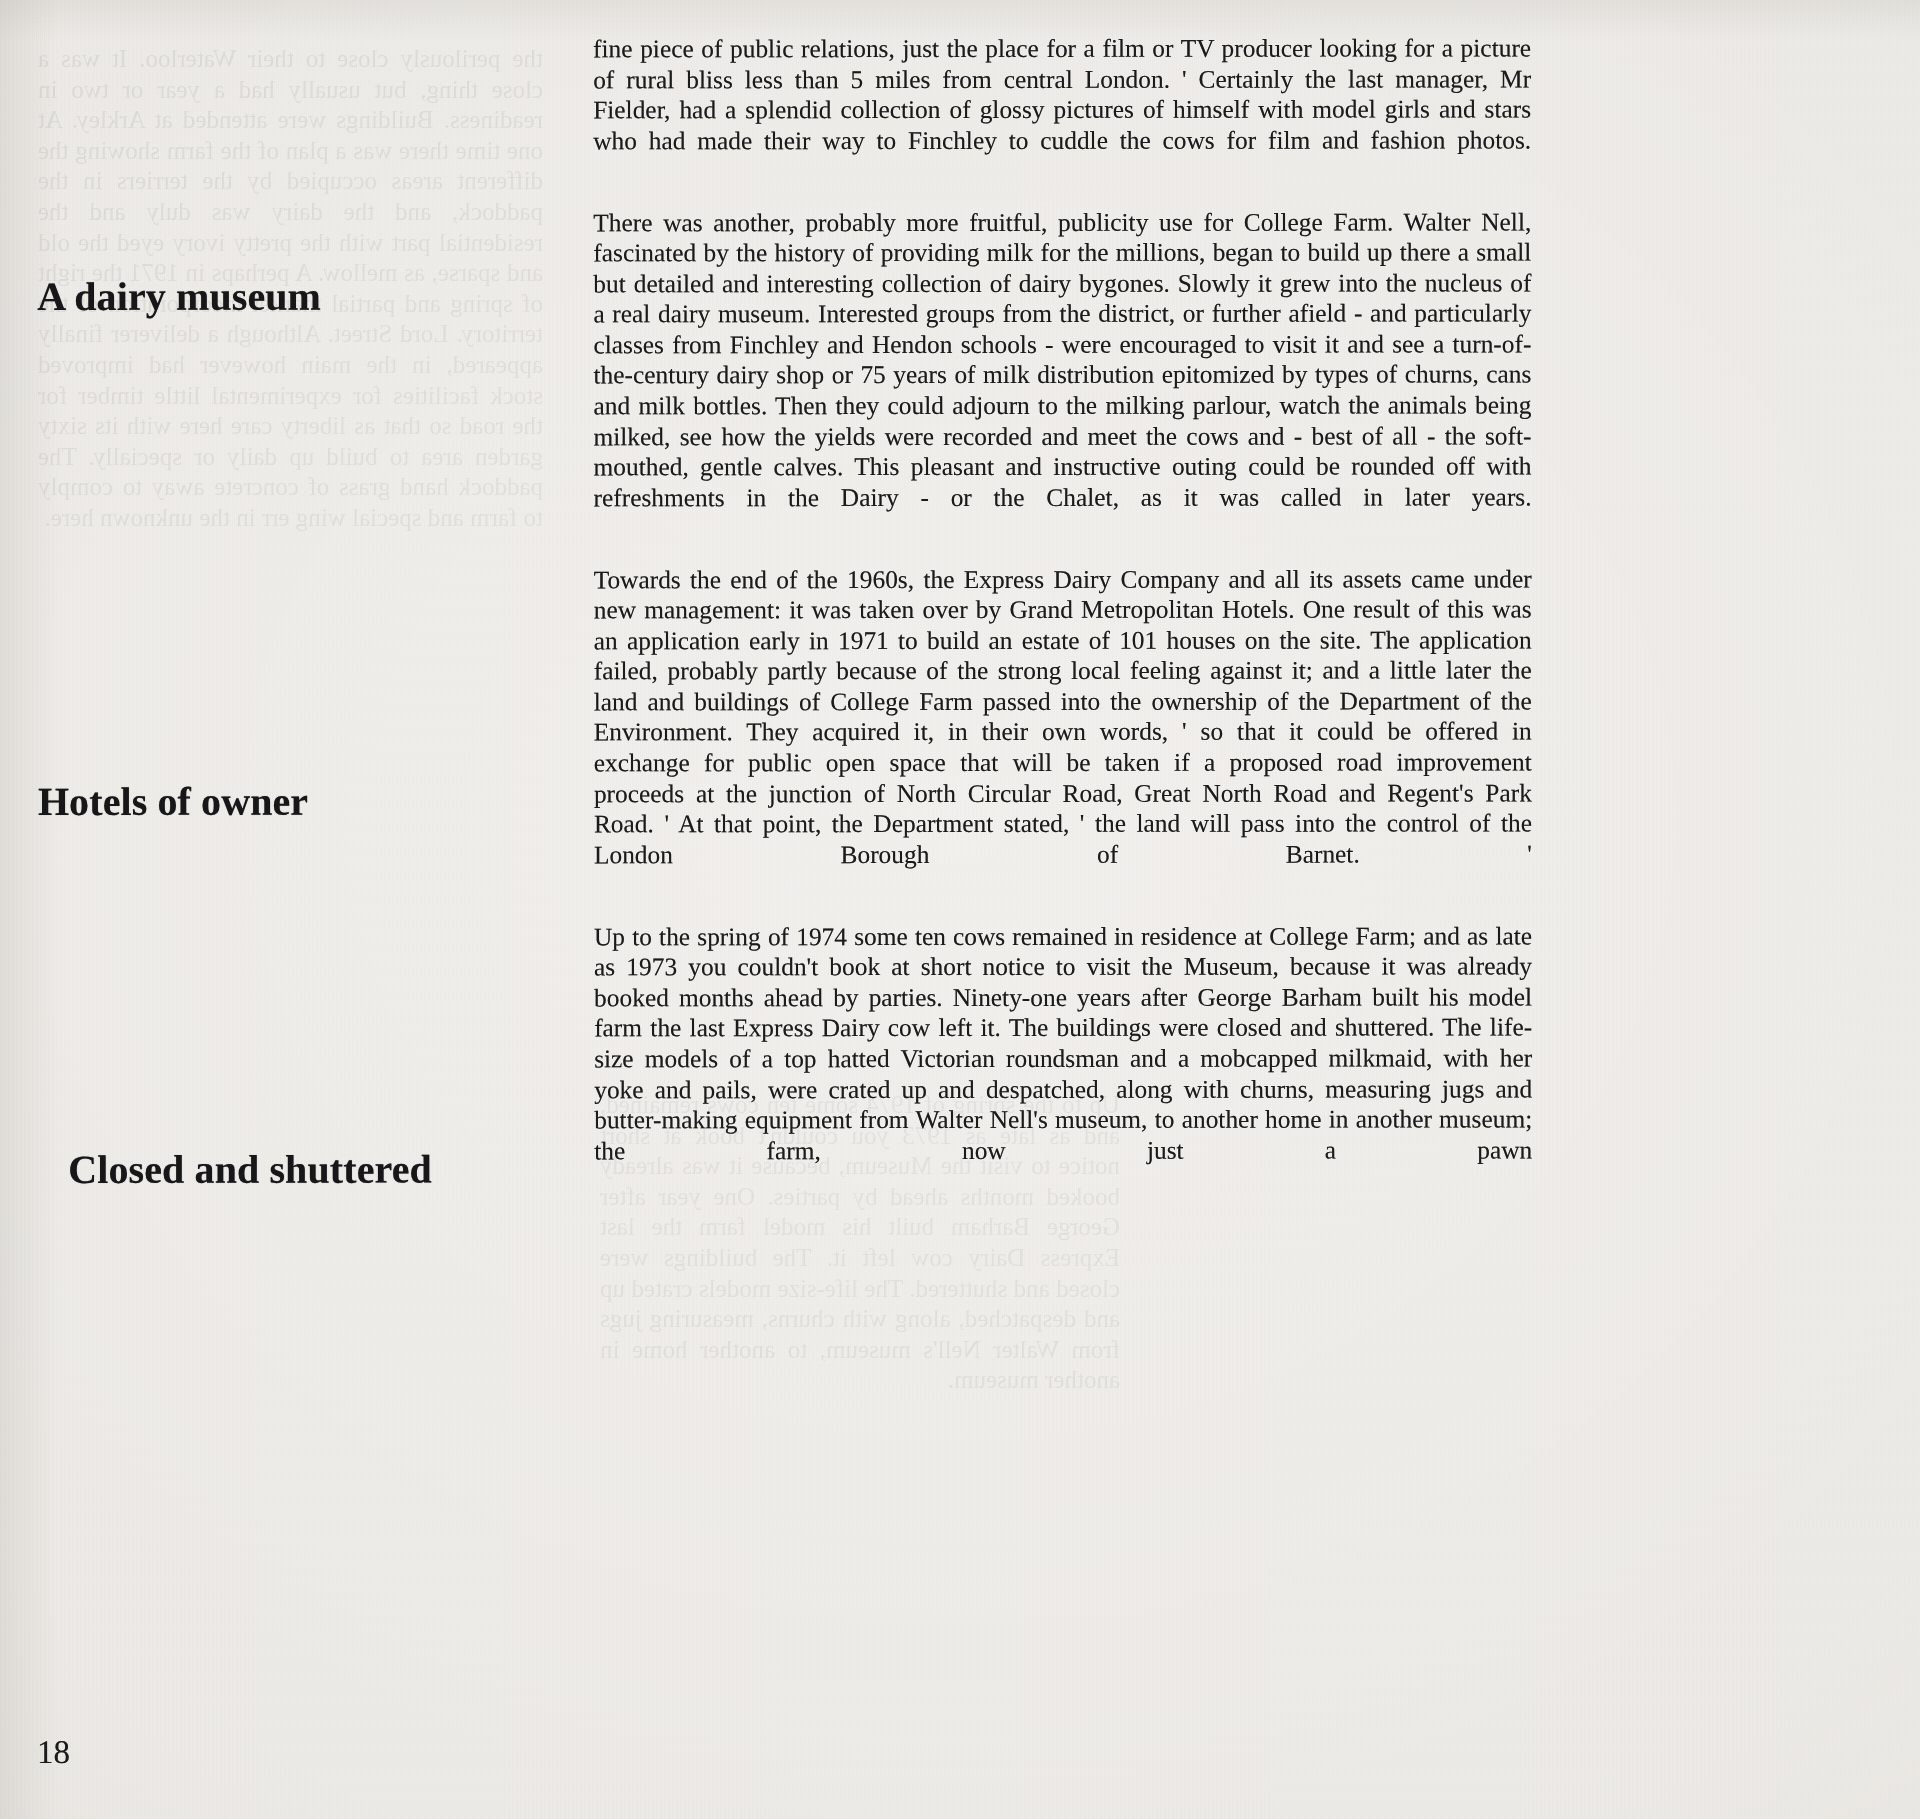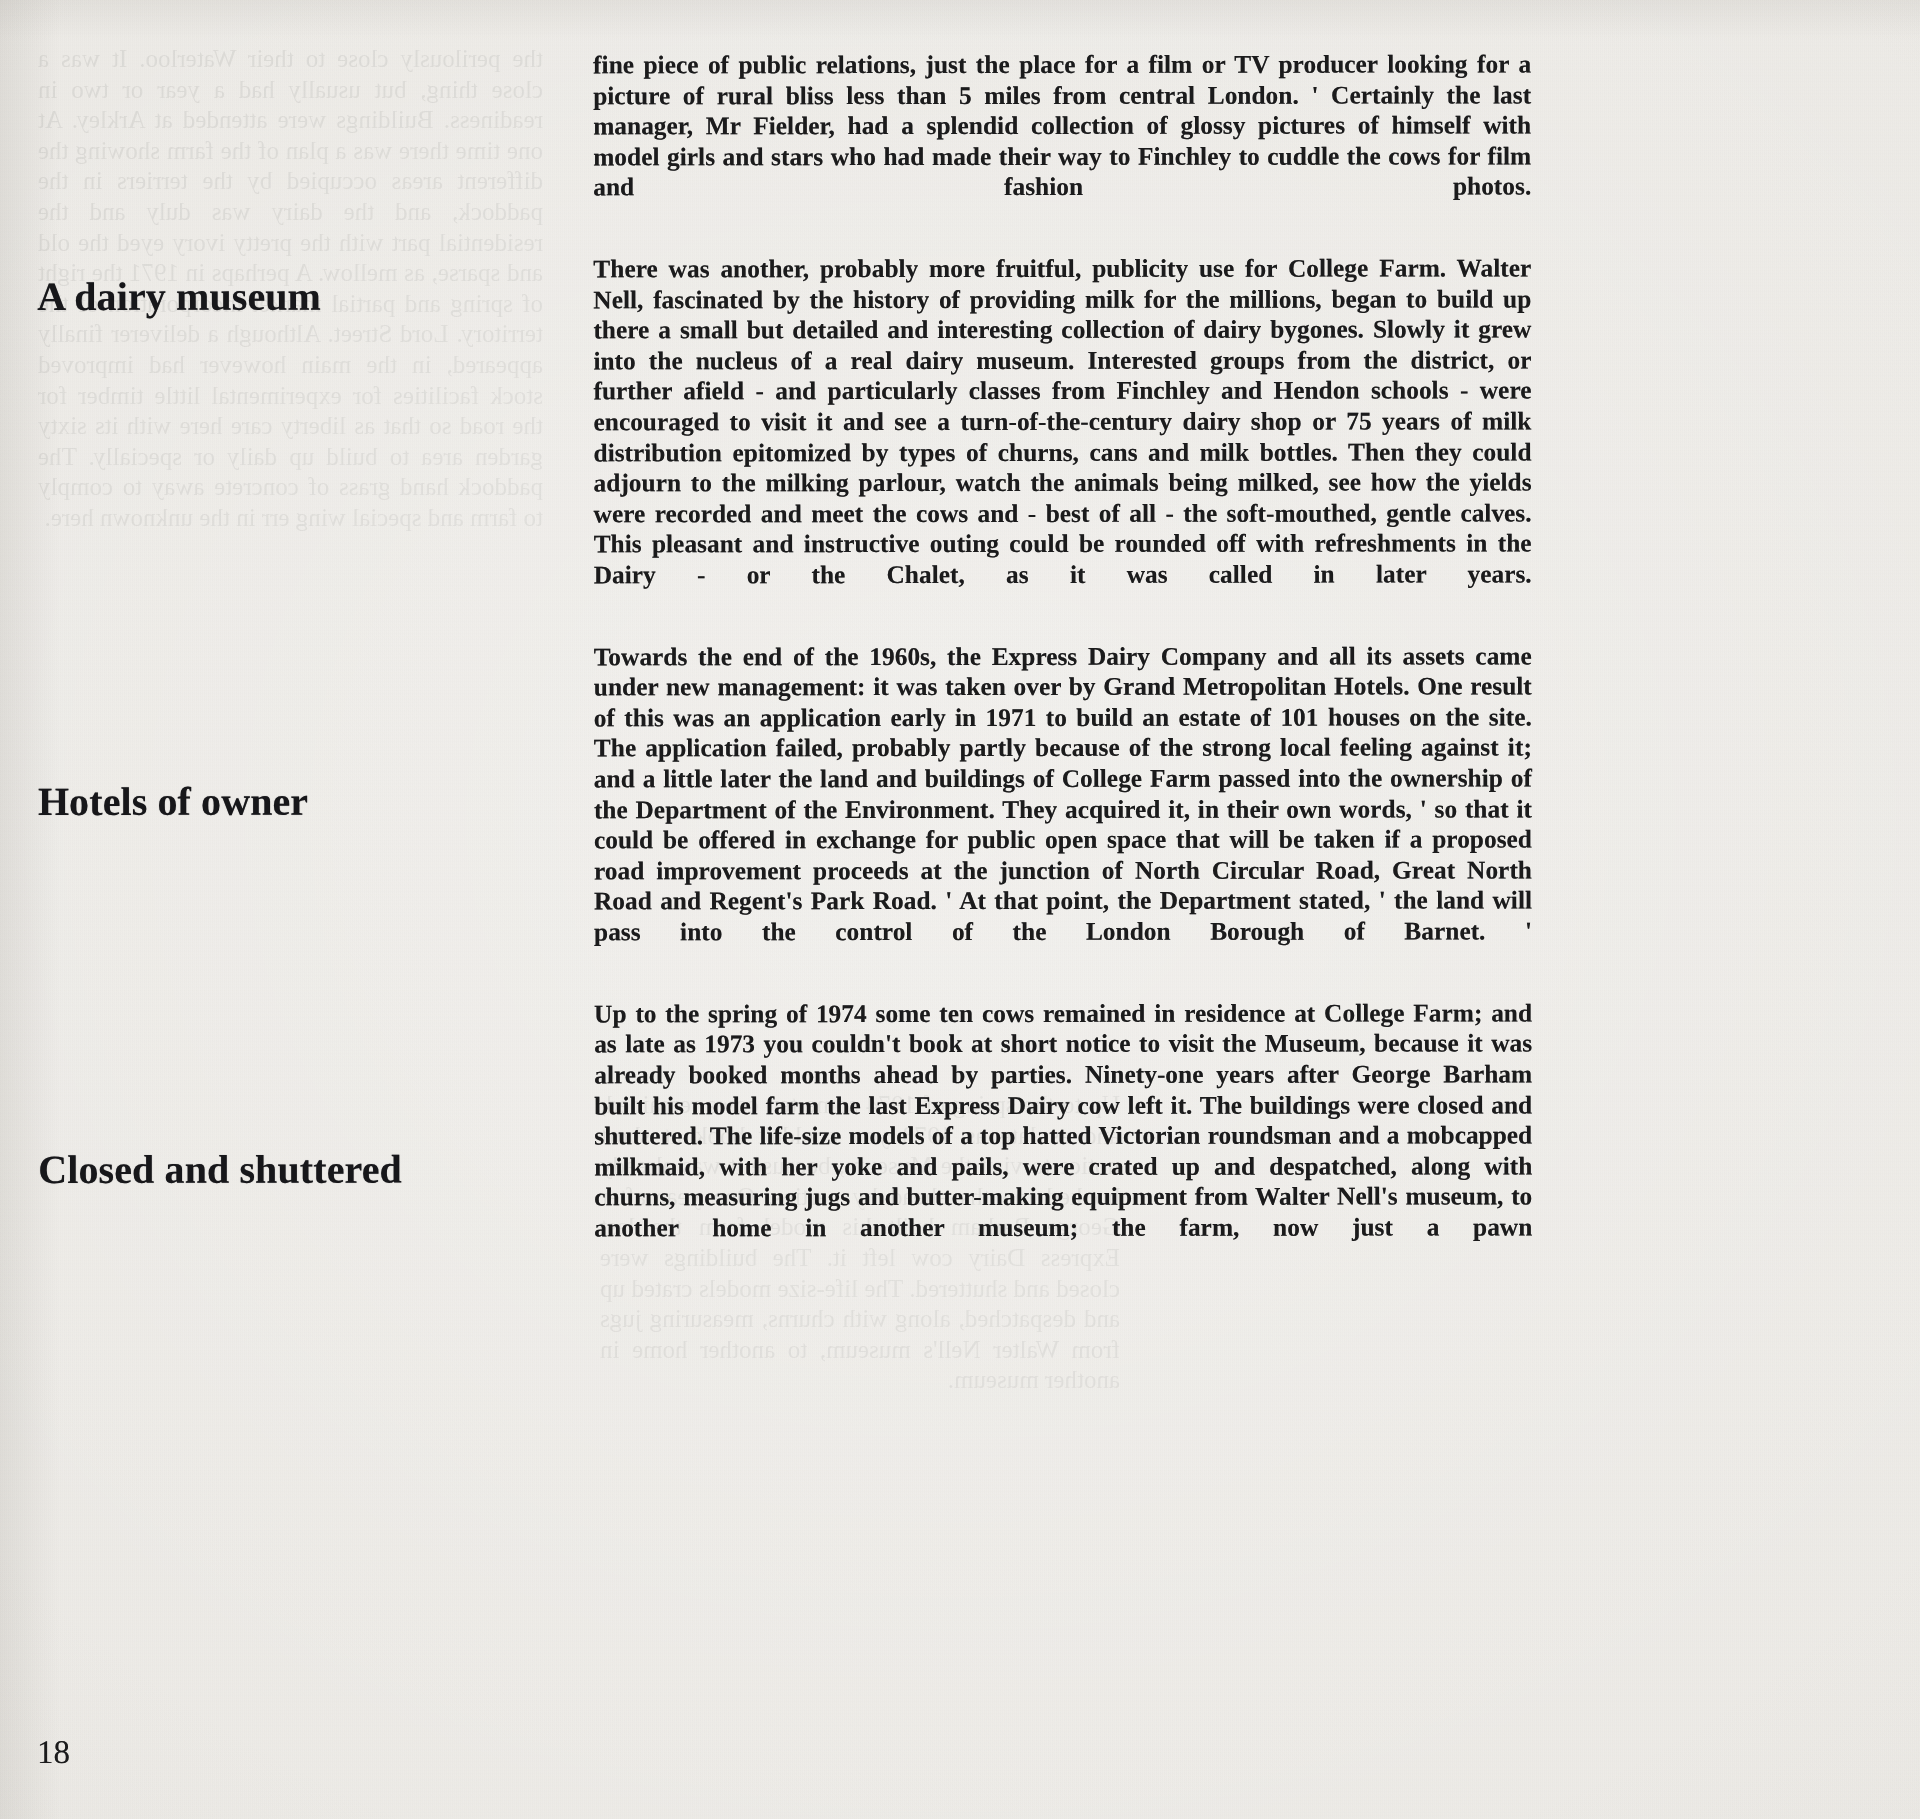--- a/index.html
+++ b/index.html
@@ -101,40 +101,39 @@
     font-family: "Liberation Serif", "DejaVu Serif", serif;
     font-weight: bold;
     font-size: 40px;
     line-height: 38px;
     letter-spacing: 0.1px;
     color: #17171a;
     text-shadow: 0 0 0.7px rgba(30,30,32,0.55);
   }
   #heading-dairy-museum    { top: 244px; }
   #heading-change-of-owner { top: 749px; }
-  #heading-closed-shuttered{ top: 1117px; }
+  #heading-closed-shuttered{ top: 1117px; margin-left: 30px; }
 
   
   .body-column {
     position: absolute;
     left: 594px;
     top: 33px;
     width: 938px;
   }
   .body-paragraph {
     font-size: 25.4px;
     line-height: 30.55px;
     text-align: justify;
     text-justify: inter-word;
     color: #1b1b1c;
-    margin: 16px 0 0 0;
+    margin: 0 0 0 0;
     word-spacing: 0.8px;
     text-shadow: 0 0 0.55px rgba(25,25,28,0.5);
     hyphens: none;
-    font-weight: bold;
   }
   .body-paragraph + .body-paragraph {
     margin-top: 21px;
   }
   
   .body-paragraph::after {
     content: "";
     display: inline-block;
     width: 100%;
   }

